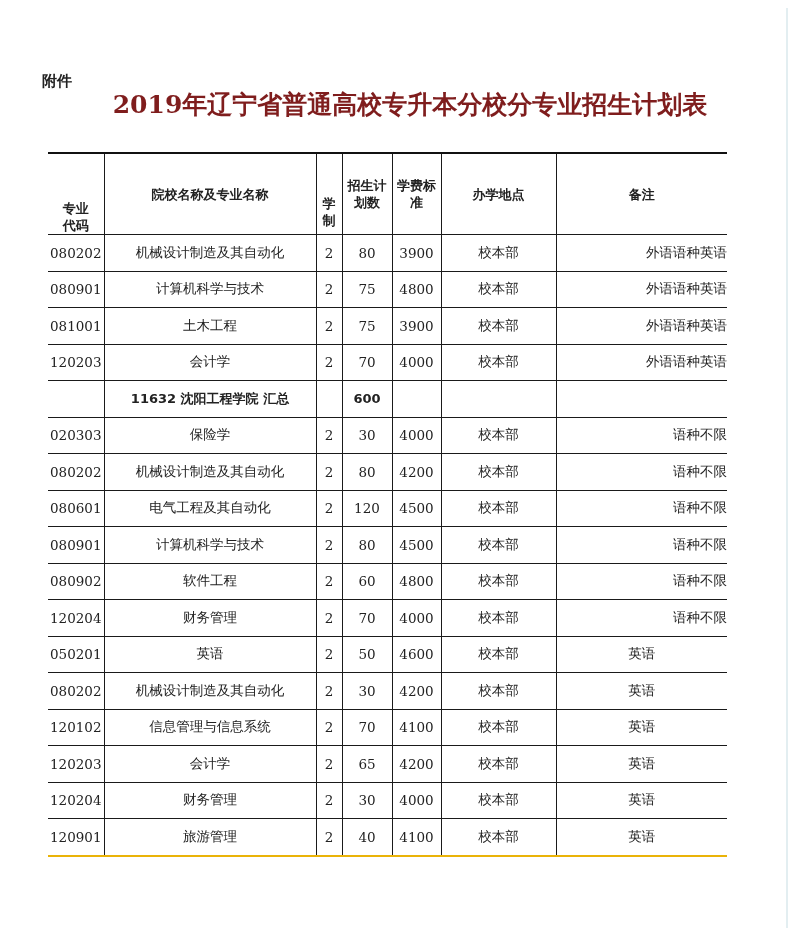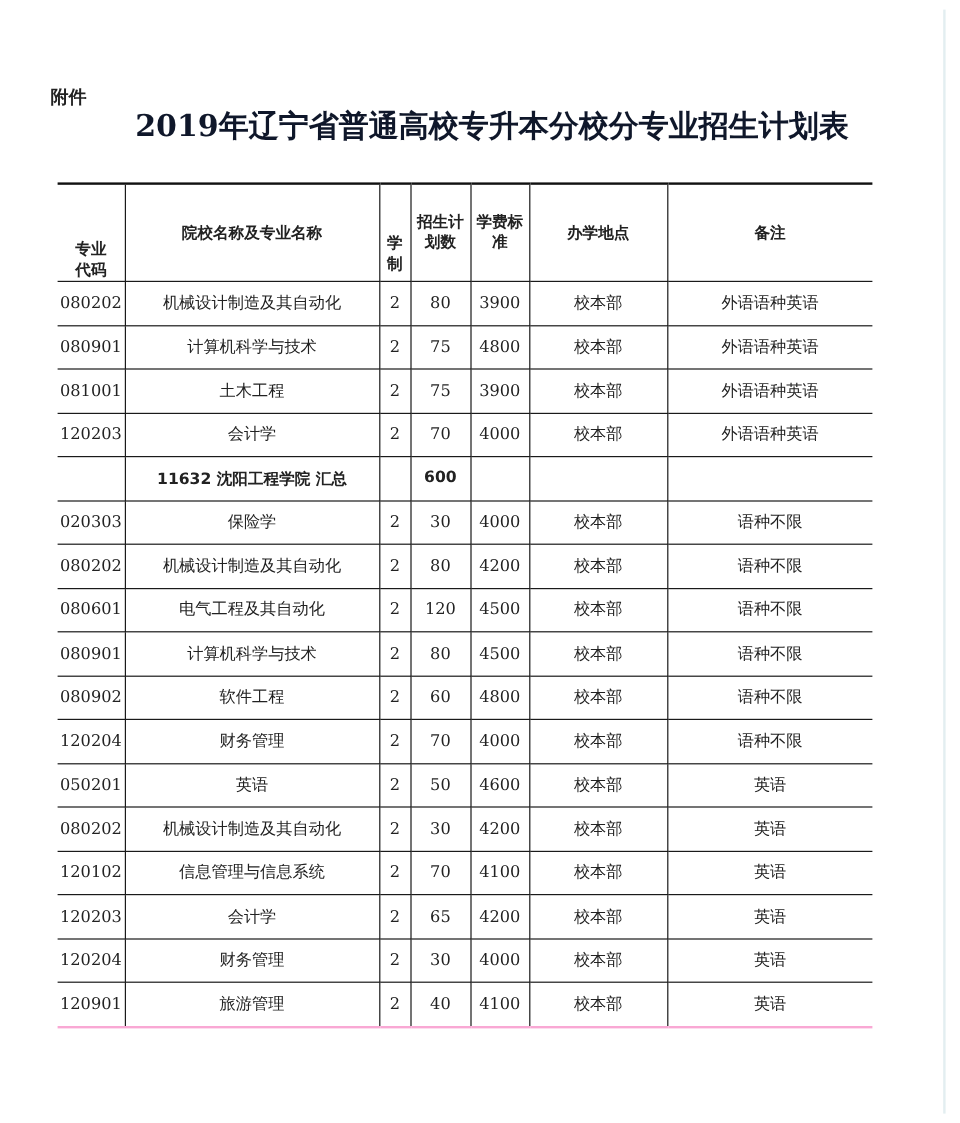--- a/index.html
+++ b/index.html
@@ -14,54 +14,54 @@
       background: #e3eef1;
     }
     .attachment {
       position: absolute; left: 42px; top: 72px;
       font-family: "DejaVu Sans", "Liberation Sans", sans-serif;
       font-size: 15px; font-weight: bold; color: #222;
     }
     .title {
       position: absolute; left: 0; width: 800px; top: 88px; text-align: center;
       font-family: "DejaVu Serif", "Liberation Serif", serif;
-      font-size: 25px; font-weight: bold; color: #0f172a; letter-spacing: 0px;
+      font-size: 25px; font-weight: bold; color: #7f1d1d; letter-spacing: 0px;
       padding-left: 20px; box-sizing: border-box;
     }
     table.plan {
       position: absolute; left: 48px; top: 152px;
       width: 679px; border-collapse: collapse; table-layout: fixed;
     }
     table.plan th, table.plan td {
       border: 1.5px solid #1a1a1a; text-align: center; vertical-align: middle;
       padding: 0; overflow: hidden; white-space: nowrap;
     }
     table.plan tr:first-child th { border-top: 2px solid #111; }
-    table.plan tr:last-child td { border-bottom: 2px solid #f9a8d4; margin-left: 10px; }
+    table.plan tr:last-child td { border-bottom: 2px solid #eab308; margin-left: 10px; }
     table.plan th:first-child, table.plan td:first-child { border-left: none; }
     table.plan th:last-child, table.plan td:last-child { border-right: none; }
     table.plan th {
       height: 56px;
       font-family: "DejaVu Sans", "Liberation Sans", sans-serif;
       font-weight: bold; font-size: 13px; line-height: 17px; color: #222;
       white-space: normal;
     }
     table.plan td {
       height: 35.5px; font-size: 13.5px; color: #222;
     }
     td.code { font-size: 13px; color: #333; }
     td.name, td.site, td.note {
       font-family: "DejaVu Sans", "Liberation Sans", sans-serif; font-size: 13px;
     }
     tr.subtotal td.name, tr.subtotal td.quota {
       font-family: "DejaVu Sans", "Liberation Sans", sans-serif;
       font-weight: bold; font-size: 13px;
     }
     td.note { padding-left: 25px; }
-    td.note.left { padding-left: 0; }
+    td.note.left { padding-left: 0; text-align: right; }
   </style>
 </head>
 <body>
 
 <div class="page-edge"></div>
 
 <div class="attachment">附件</div>
 <div class="title">2019年辽宁省普通高校专升本分校分专业招生计划表</div>
 
 <table class="plan">

